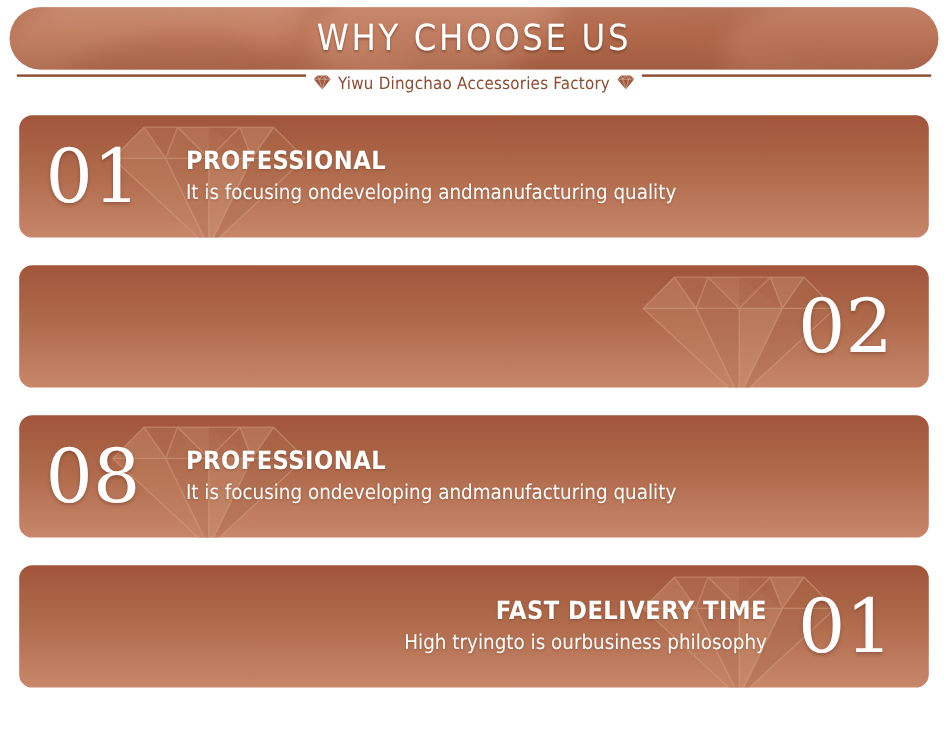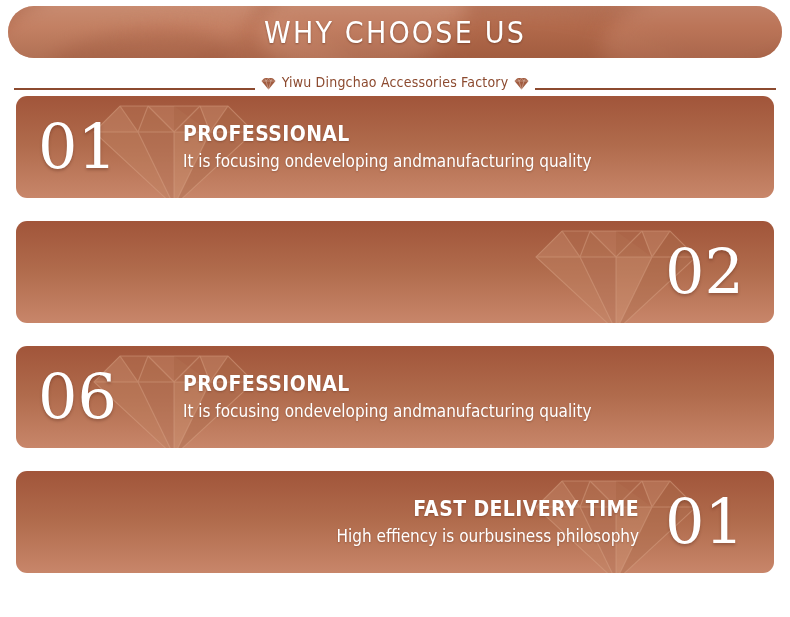--- a/index.html
+++ b/index.html
@@ -88,21 +88,21 @@
     text-shadow: 0 1px 2px rgba(80,35,20,0.45);
     white-space: nowrap;
   }
 
   
   .subtitle-row {
     position: relative;
     width: 790px;
     height: 28px;
     display: flex;
-    align-items: flex-end;
+    align-items: flex-start;
     justify-content: center;
     gap: 6px;
     padding: 0 14px;
     box-sizing: border-box;
   }
   .rule {
     flex: 1 1 auto;
     height: 2px;
     background: #8c4a2f;
   }
@@ -155,21 +155,21 @@
     font-size: 62px;
     line-height: 1;
     font-family: "DejaVu Serif", serif;
     font-weight: 400;
     text-shadow: 0 2px 3px rgba(80,35,20,0.35);
     flex: 0 0 auto;
   }
   .panel.left .big-num { margin-right: 38px; }
   .panel.right .big-num { margin-left: 26px; }
 
-  .txt-block { flex: 0 1 auto; margin-left: 28px; }
+  .txt-block { flex: 0 1 auto; }
   .panel.left .txt-block { text-align: left; }
   .panel.right .txt-block { text-align: right; }
 
   .p-title {
     color: #ffffff;
     font-size: 21px;
     font-weight: bold;
     font-family: "DejaVu Sans", sans-serif;
     font-stretch: condensed;
     letter-spacing: 0.4px;
@@ -342,21 +342,21 @@
         <path d="M84,30 L58,4"></path>
           <path d="M84,30 L110,4"></path>
         <path d="M120,30 L110,4"></path>
           <path d="M120,30 L138,4"></path>
         <path d="M48,30 L84,104"></path>
           <path d="M84,30 L84,104"></path>
           <path d="M120,30 L84,104"></path>
       </g>
     </svg>
     <div class="panel-inner">
-      <div class="big-num">06</div>
+      <div class="big-num">08</div>
       <div class="txt-block">
         <div class="p-title">PROFESSIONAL</div>
         <div class="p-desc">It is focusing ondeveloping andmanufacturing quality</div>
       </div>
     </div>
   </div>
 
   <div class="panel right">
     <svg class="diamond-wm" viewBox="0 0 168 108">
       <g opacity="0.55">
@@ -382,19 +382,19 @@
         <path d="M120,30 L110,4"></path>
           <path d="M120,30 L138,4"></path>
         <path d="M48,30 L84,104"></path>
           <path d="M84,30 L84,104"></path>
           <path d="M120,30 L84,104"></path>
       </g>
     </svg>
     <div class="panel-inner">
       <div class="txt-block">
         <div class="p-title">FAST DELIVERY TIME</div>
-        <div class="p-desc">High effiency is ourbusiness philosophy</div>
+        <div class="p-desc">High tryingto is ourbusiness philosophy</div>
       </div>
       <div class="big-num">01</div>
     </div>
   </div>
 
 </div>
 
 </body></html>

